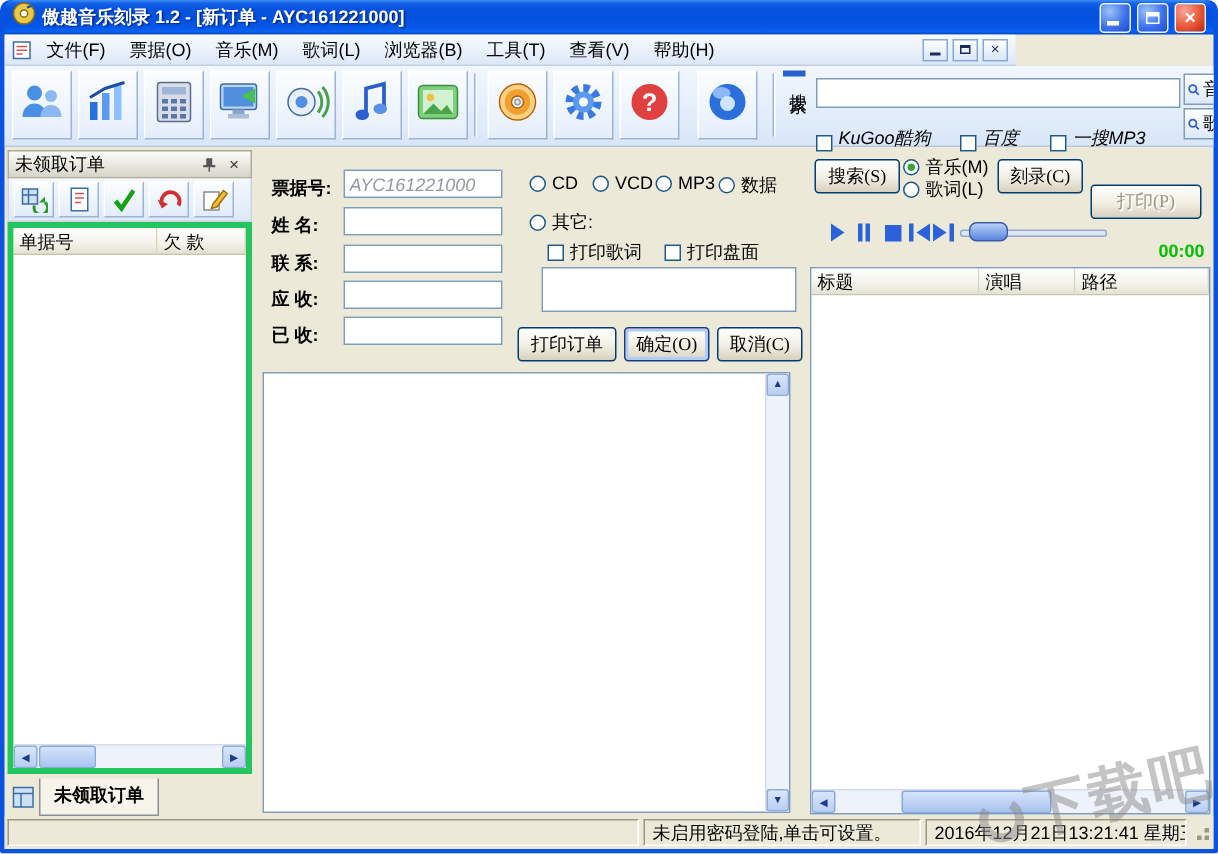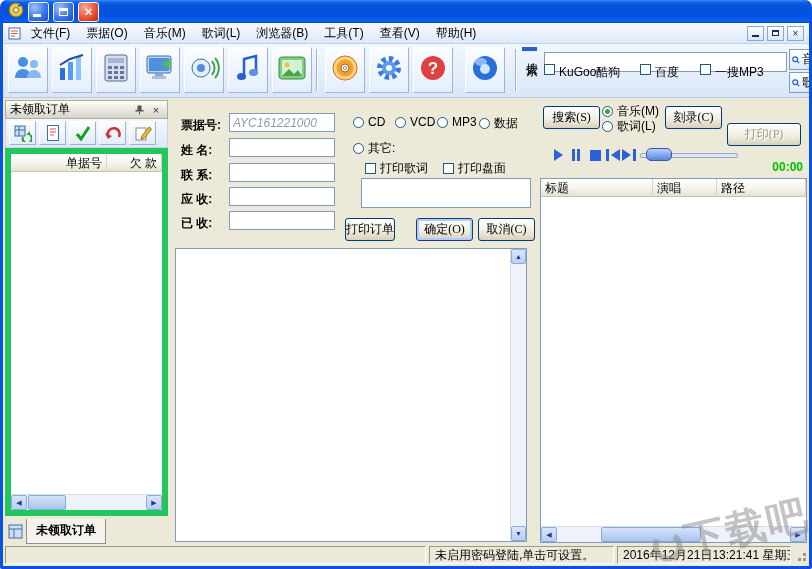--- a/index.html
+++ b/index.html
@@ -15,57 +15,57 @@
   .cap-btn.min, .cap-btn.max { background: radial-gradient(circle at 30% 25%, #9cc2f8, #3a6fe8 60%, #1c4bd0); }
   .cap-btn.close { background: radial-gradient(circle at 30% 25%, #f8a898, #e85030 60%, #b02810); color: #fff; font-size: 13px; font-weight: bold; }
   .glyph-min { position: absolute; left: 4px; bottom: 4px; width: 8px; height: 3px; background: #fff; }
   .glyph-max { width: 9px; height: 8px; border: 1px solid #fff; border-top: 3px solid #fff; }
   .glyph-bar { width: 7px; height: 2px; background: #1a2a5a; align-self: flex-end; margin-bottom: 3px; }
   .glyph-box { width: 7px; height: 6px; border: 1px solid #1a2a5a; border-top-width: 2px; }
 
   .client { position: relative; width: 806px; height: 543px; background: #ece9d8; overflow: hidden; }
 
   
-  .menubar { position: absolute; left: 0; top: 0; width: 806px; height: 21px; display: flex; align-items: center;
+  .menubar { position: absolute; left: 0; top: 0; width: 674px; height: 21px; display: flex; align-items: center;
     background: linear-gradient(180deg,#f8fbff,#dce8f8); border-bottom: 1px solid #c0d0e8; padding: 0 2px; }
   .child-icon { width: 18px; display: flex; justify-content: center; }
   .menu-item { padding: 2px 8px; font-size: 12px; color: #000; cursor: default; }
   .mdi-btns { margin-left: auto; display: flex; gap: 3px; padding-right: 3px; }
   .mdi-btn { width: 17px; height: 15px; border: 1px solid #88a8d8; background: linear-gradient(180deg,#fdfeff,#d9e6f7);
     display: flex; align-items: center; justify-content: center; font-size: 10px; color: #1a2a5a; }
 
   
   .toolbar { position: absolute; left: 0; top: 21px; width: 806px; height: 54px;
     background: linear-gradient(180deg,#f2f7fe,#d9e6f8); border-bottom: 1px solid #b8c8e0; }
   .tool-btn { position: absolute; top: 3px; width: 40px; height: 46px; border: 1px solid;
     border-color: #ffffff #9db4d8 #9db4d8 #ffffff; background: linear-gradient(180deg,#fbfdff,#e4eefb);
     display: flex; align-items: center; justify-content: center; }
   .tool-btn svg { width: 32px; height: 32px; }
   .tool-sep { position: absolute; top: 5px; height: 42px; width: 2px; border-left: 1px solid #9db4d8; border-right: 1px solid #fff; }
   .search-vbar { position: absolute; left: 519px; top: 3px; width: 15px; height: 4px; background: #2a5fd0; }
   .search-vlabel { position: absolute; left: 520px; top: 9px; writing-mode: vertical-rl; text-orientation: upright; font-size: 12px; letter-spacing: 2px; }
   .search-input { position: absolute; left: 541px; top: 8px; width: 243px; height: 20px; border: 1px solid #7f9db9; font-size: 12px; padding: 1px 3px; }
-  .engine { position: absolute; top: 20px; display: flex; align-items: flex-start; gap: 4px; font-size: 12px; }
+  .engine { position: absolute; top: 40px; display: flex; align-items: flex-end; gap: 4px; font-size: 12px; font-style: italic; }
   .checkbox { width: 11px; height: 11px; border: 1px solid #1d5987; background: #fff; display: inline-block; flex: none; }
   .side-btn { position: absolute; left: 786px; width: 28px; height: 21px; border: 1px solid #7f9db9;
     background: linear-gradient(180deg,#ffffff,#dce8f8); display: flex; align-items: center; gap: 2px; padding: 0 2px; font-size: 12px; }
 
   
   .main { position: absolute; left: 0; top: 75px; width: 806px; height: 446px; }
 
   .left-panel { position: absolute; left: 2px; top: 2px; width: 163px; height: 443px; display: flex; flex-direction: column; }
   .lp-header { height: 19px; background: linear-gradient(180deg,#fdfdfb,#d6d4c8); border: 1px solid #b0ac9c;
     display: flex; align-items: center; gap: 3px; padding: 0 4px; font-size: 12px; }
   .lp-header .ttl { flex: 1; white-space: nowrap; overflow: hidden; }
   .hd-btn { width: 14px; height: 14px; display: flex; align-items: center; justify-content: center; font-size: 11px; color: #333; border: 1px solid transparent; }
   .lp-tools { height: 29px; background: linear-gradient(180deg,#f4f8fe,#dde9f8); border: 1px solid #c8d4e8; border-top: none;
     display: flex; align-items: center; gap: 3px; padding: 0 3px; }
   .mini-btn { width: 27px; height: 24px; border: 1px solid; border-color: #fff #9db4d8 #9db4d8 #fff;
     background: linear-gradient(180deg,#fbfdff,#e2ecf9); display: flex; align-items: center; justify-content: center; }
-  .lp-list { flex: 1; border: 6px solid #22c55e; background: #fef9c3; display: flex; flex-direction: column; overflow: hidden; text-align: right; }
+  .lp-list { flex: 1; border: 4px solid #22c55e; background: #fef9c3; display: flex; flex-direction: column; overflow: hidden; }
   .lv-header { display: flex; height: 18px; flex: none; }
   .lv-col { background: linear-gradient(180deg,#ffffff,#f3f2ea 60%,#e4e2d2); border-right: 1px solid #d8d4c0;
     border-bottom: 1px solid #c8c4b0; font-size: 12px; padding: 1px 4px; white-space: nowrap; overflow: hidden; }
   .lv-body { flex: 1; background: #fff; position: relative; }
   .hscroll { height: 16px; flex: none; background: #eef2fa; border-top: 1px solid #d8dce8; position: relative; }
   .sc-btn { position: absolute; top: 0; width: 16px; height: 15px; background: linear-gradient(180deg,#d9e6fa,#b9cef2);
     border: 1px solid #8cacde; border-radius: 2px; display: flex; align-items: center; justify-content: center;
     font-size: 7px; color: #1a3a8c; }
   .sc-thumb { position: absolute; top: 0; height: 15px; background: linear-gradient(180deg,#d6e3fa,#aac4f0);
     border: 1px solid #88a8e0; border-radius: 2px; }
@@ -123,20 +123,21 @@
 <div class="window">
 
   <div class="titlebar">
     <span class="app-icon">
       <svg width="16" height="16" viewBox="0 0 16 16">
           <circle cx="8" cy="8" r="7" fill="#e8c84a" stroke="#8a6a10"></circle>
           <circle cx="8" cy="8" r="2.4" fill="#fff" stroke="#8a6a10"></circle>
           <path d="M10 4 l3 -1" stroke="#1a4fa0" stroke-width="1.5"></path>
         </svg>
     </span>
+    <span class="tb-title">傲越音乐刻录 1.2 - [新订单 - AYC161221000]</span>
     <span class="cap-btn min">
         <span class="glyph-min"></span>
       </span>
     <span class="cap-btn max">
         <span class="glyph-max"></span>
       </span>
     <span class="cap-btn close">×</span>
   </div>
 
   <div class="client">
@@ -400,21 +401,21 @@
             <span>打印盘面</span>
           </span>
 
         <span class="frm-label" style="left:8px;top:91px">应 收:</span>
         <input class="frm-input" style="left: 56px; top: 87px;" value="">
         <textarea class="notes-box" style=""></textarea>
 
         <span class="frm-label" style="left:8px;top:115px">已 收:</span>
         <input class="frm-input" style="left: 56px; top: 111px;" value="">
 
-        <span class="xp-btn" style="left:172px;top:118px;width:50px">打印订单</span>
+        <span class="xp-btn" style="left:172px;top:118px;width:66px">打印订单</span>
         <span class="xp-btn default" style="left:243px;top:118px;width:57px">确定(O)</span>
         <span class="xp-btn" style="left:305px;top:118px;width:57px">取消(C)</span>
 
         <div class="bigbox">
           <div class="vscroll">
             <span class="sc-btn">▲</span>
             <span class="sc-btn dn">▼</span>
           </div>
         </div>
       </div>

